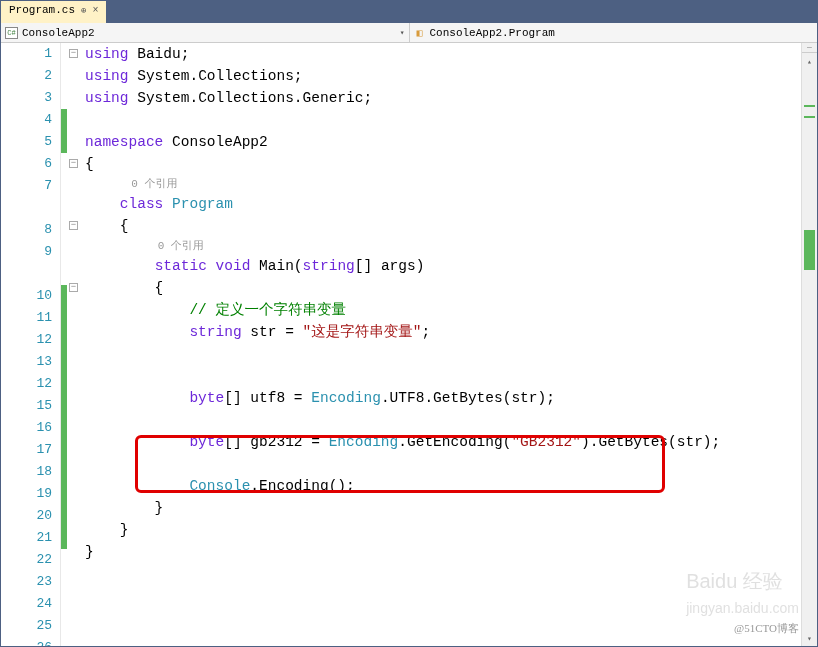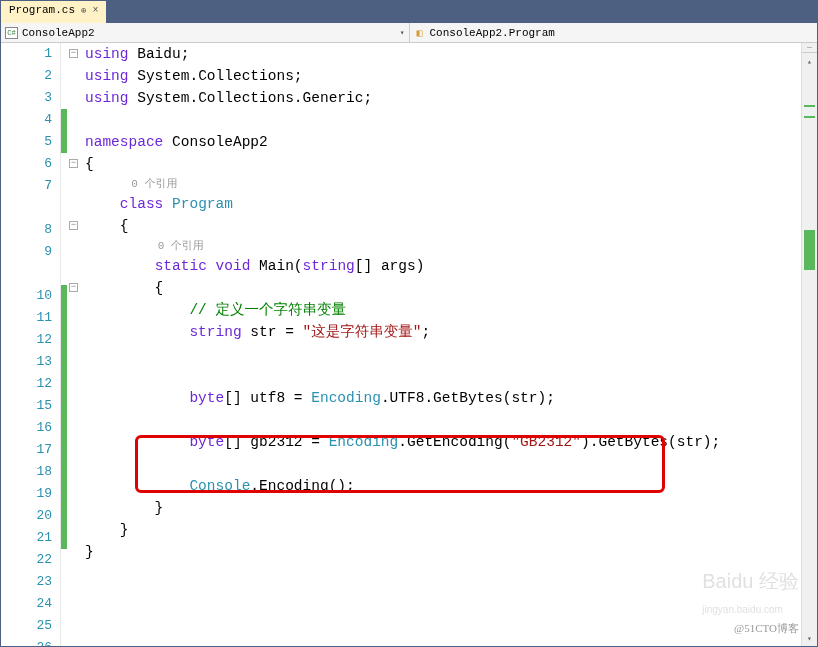--- a/index.html
+++ b/index.html
@@ -267,16 +267,16 @@
     <div class="thumb-area">
       <div class="mark" style="top:8%"></div>
       <div class="mark" style="top:10%"></div>
       <div class="mark" style="top:30%;height:40px"></div>
     </div>
     <div class="arrow" style="position:absolute;bottom:0;width:100%">▾</div>
   </div>
 
   <div class="watermark">
     <span>Baidu 经验</span><br>
-    <span style="font-size:10px">jingyan.baidu.com</span>
+    <span style="font-size:14px">jingyan.baidu.com</span>
   </div>
   <div class="watermark2">@51CTO博客</div>
 </div>
 
 </body></html>

